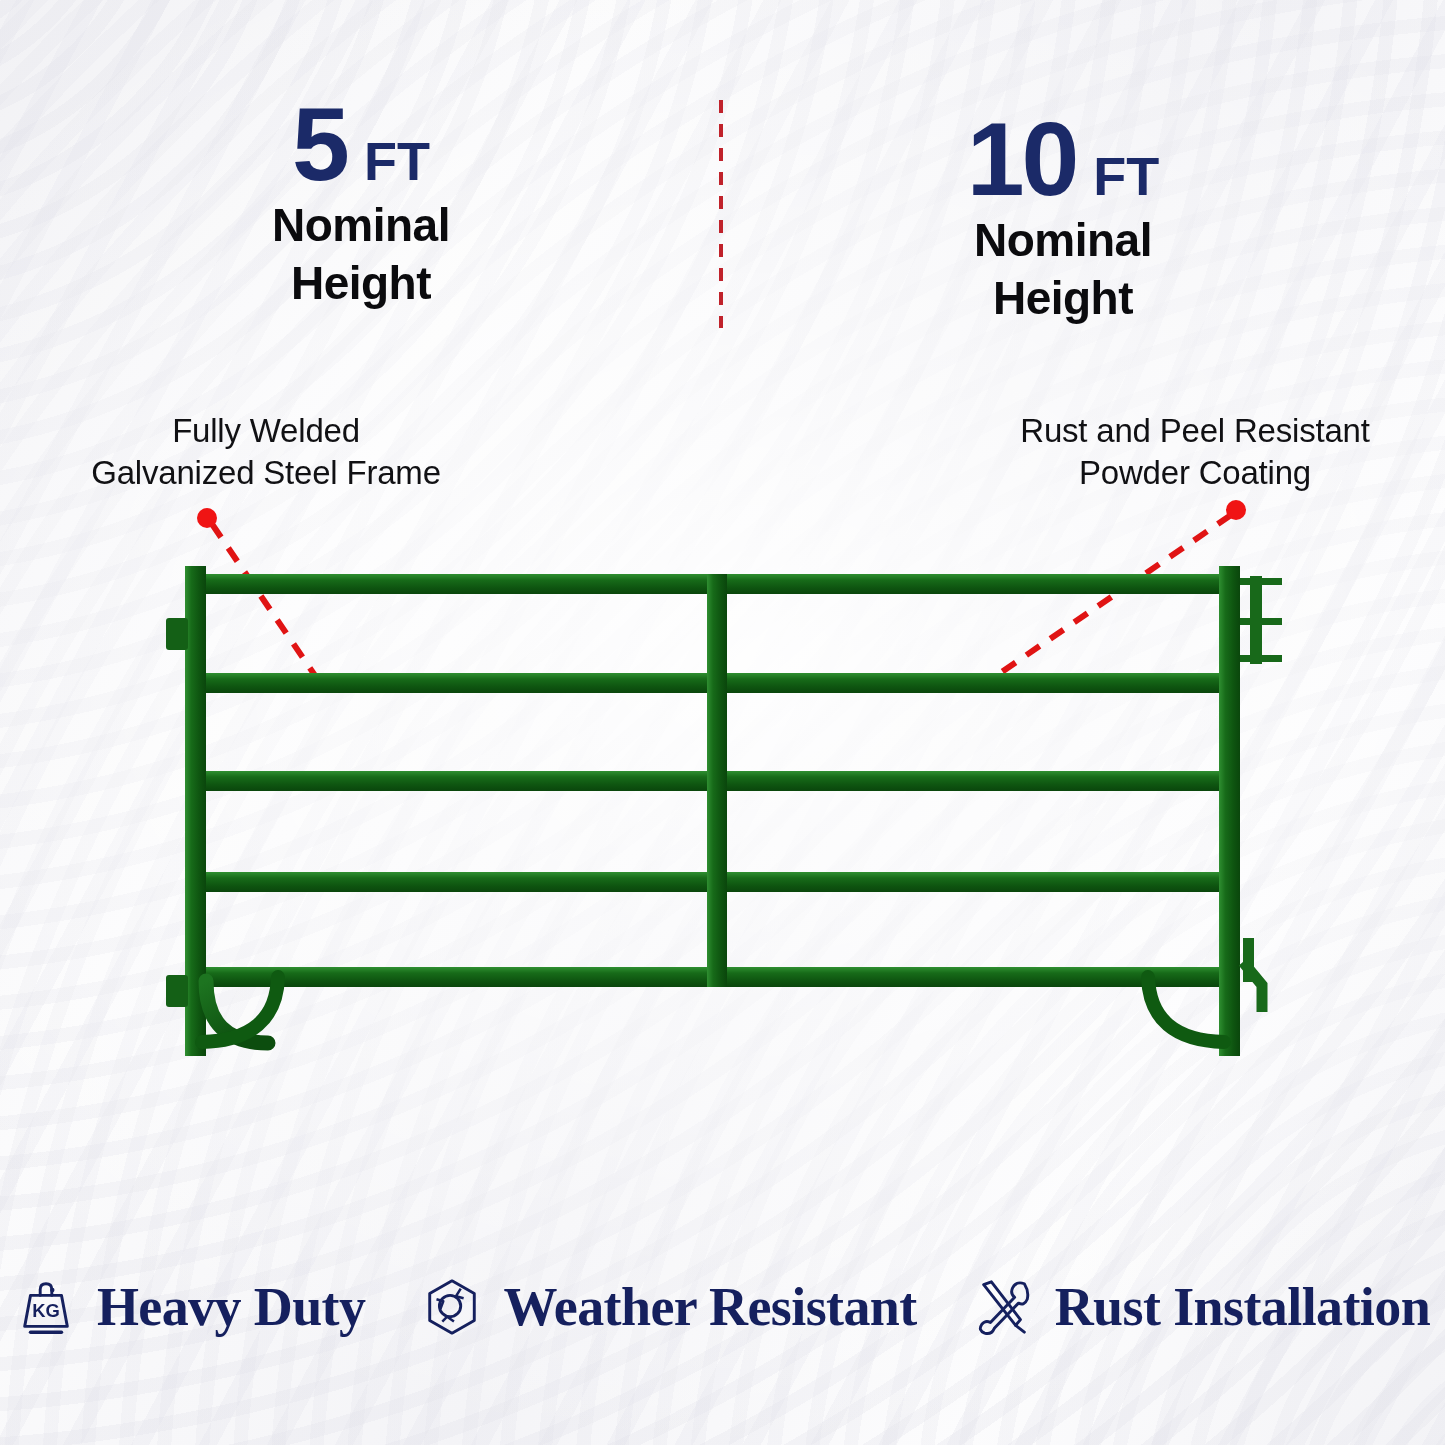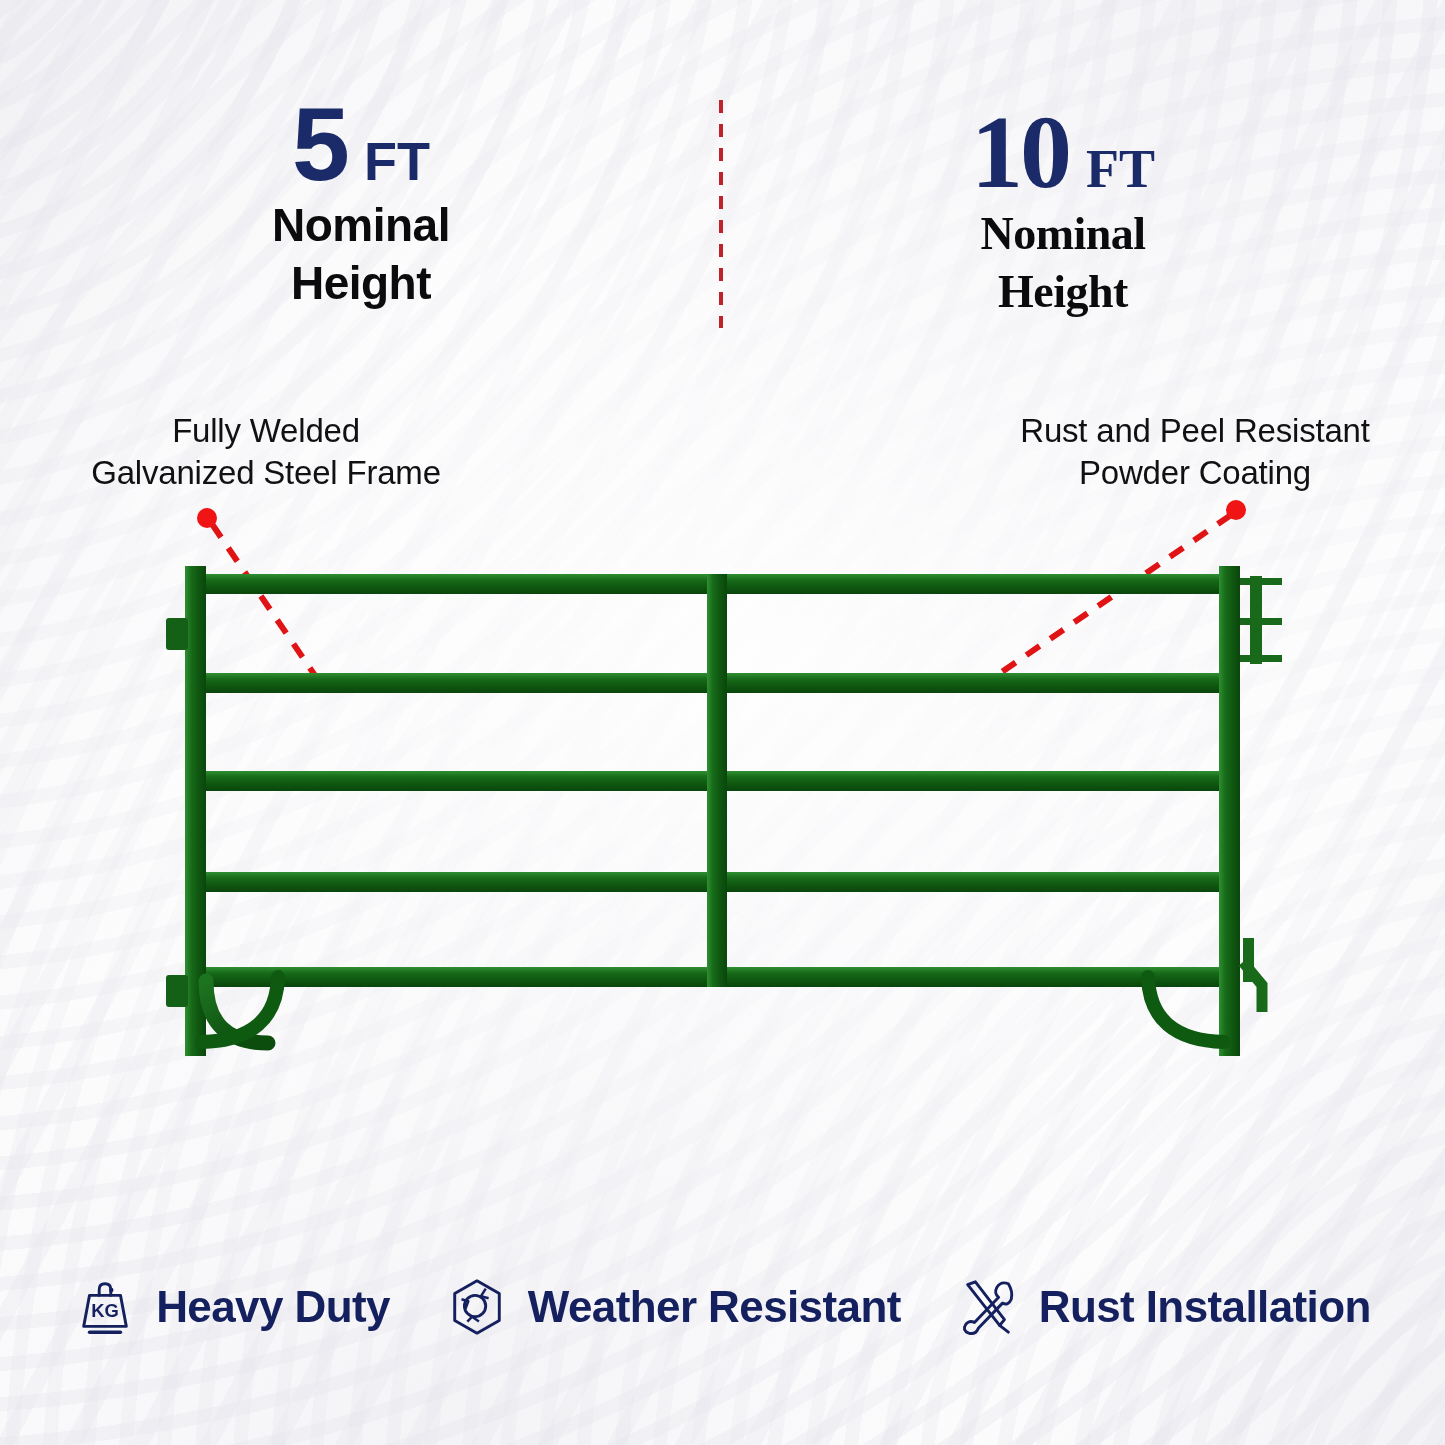--- a/index.html
+++ b/index.html
@@ -66,21 +66,21 @@
   .bg-wash {
     background: radial-gradient(ellipse 70% 55% at 52% 46%, rgba(255,255,255,0.92) 0%, rgba(255,255,255,0.45) 55%, rgba(255,255,255,0) 100%);
   }
 
   
   .dim-block {
     position: absolute;
     text-align: center;
   }
   #dim-height { left: 128px; top: 92px; width: 466px; }
-  #dim-width  { left: 830px; top: 100px; width: 466px; font-family: Liberation Serif, serif; }
+  #dim-width  { left: 830px; top: 107px; width: 466px; }
 
   .dim-figure {
     display: block;
     line-height: 1.0;
     white-space: nowrap;
     color: #1b2a68;
     font-weight: 800;
     letter-spacing: -2px;
   }
   .dim-number {
@@ -162,26 +162,27 @@
     gap: 20px;
     padding: 0 28px;
   }
   .feature-icon {
     width: 62px;
     height: 62px;
     flex: 0 0 62px;
     display: block;
   }
   .feature-label {
-    font-size: 44px;
+    font-size: 54px;
     font-weight: 700;
     color: #15205e;
     letter-spacing: -0.6px;
     white-space: nowrap;
     line-height: 1;
+    font-family: Liberation Serif, serif;
   }
 </style>
 </head>
 <body>
 
 <div id="infographic">
 
   <div class="bg-layer bg-base"></div>
   <div class="bg-layer bg-diag"></div>
   <div class="bg-layer bg-swirl-tl"></div>

